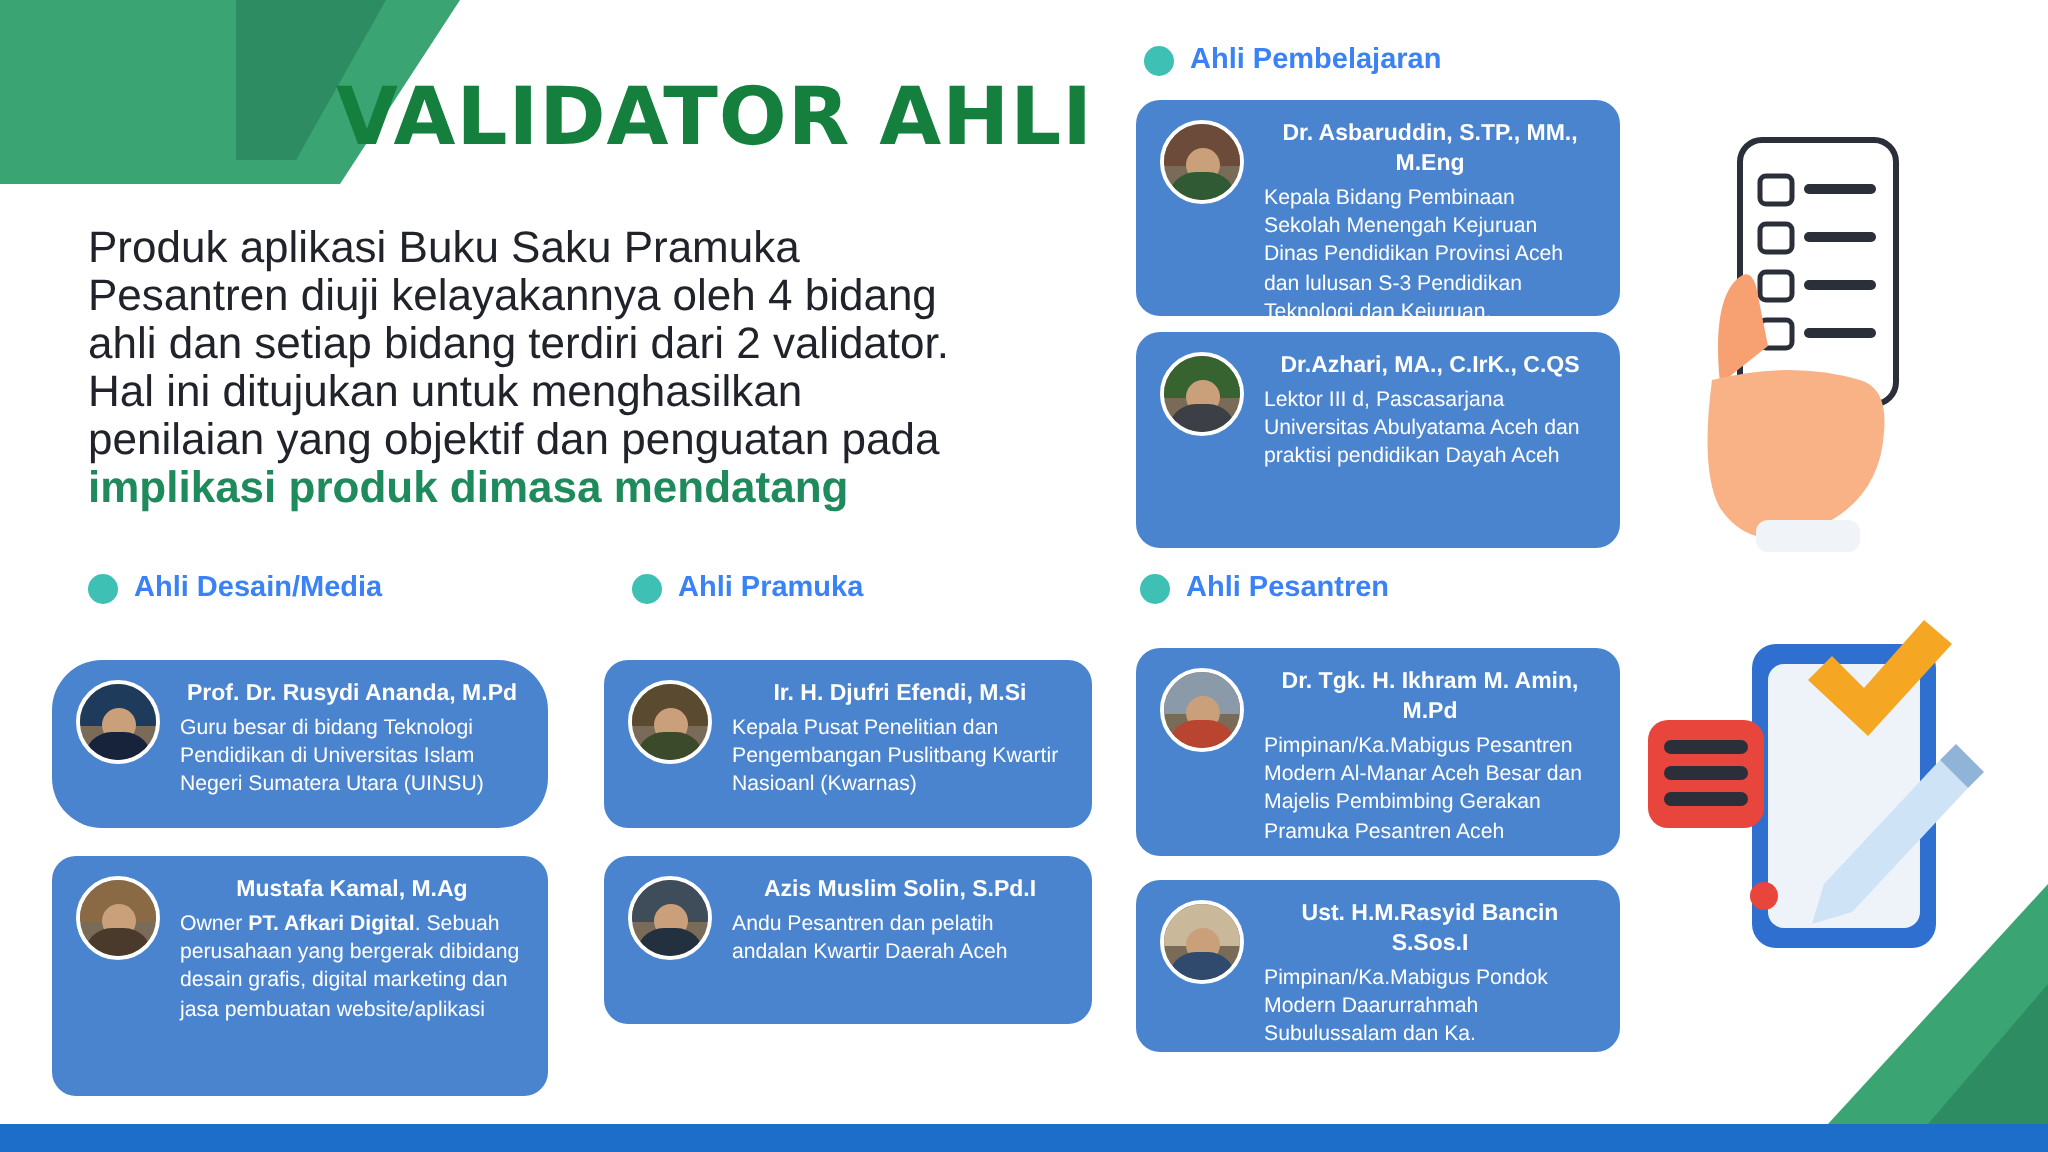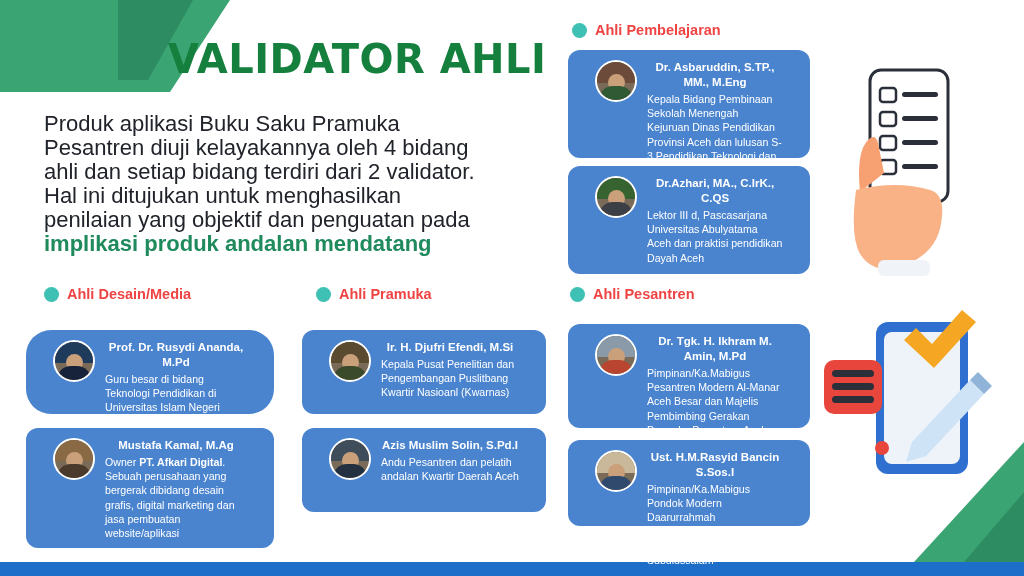--- a/index.html
+++ b/index.html
@@ -89,30 +89,30 @@
   }
   .cat .dot {
     width: 15px; height: 15px;
     border-radius: 50%;
     background: #3fc0b5;
     flex: 0 0 auto;
   }
   .cat .cat-label {
     font-size: 14.5px;
     font-weight: bold;
-    color: #ef4444;
+    color: #3b82f6;
   }
 
   
   .card {
     position: absolute;
     background: #4a84cf;
     border-radius: 12px;
     display: flex;
-    padding: 10px 27px;
+    padding: 10px 12px;
     box-sizing: border-box;
     gap: 10px;
     color: #ffffff;
   }
   .photo {
     width: 42px; height: 42px;
     border-radius: 50%;
     flex: 0 0 auto;
     border: 2px solid #ffffff;
     box-sizing: border-box;
@@ -180,21 +180,21 @@
   <div class="bottom-bar"></div>
 
   <div class="title">VALIDATOR AHLI</div>
 
   <div class="intro">
     <div>Produk aplikasi Buku Saku Pramuka</div>
     <div>Pesantren diuji kelayakannya oleh 4 bidang</div>
     <div>ahli dan setiap bidang terdiri dari 2 validator.</div>
     <div>Hal ini ditujukan untuk menghasilkan</div>
     <div>penilaian yang objektif dan penguatan pada</div>
-    <div class="hl">implikasi produk andalan mendatang</div>
+    <div class="hl">implikasi produk dimasa mendatang</div>
   </div>
 
   <div class="cat" style="left:572px; top:22px;">
     <span class="dot"></span>
     <span class="cat-label">Ahli Pembelajaran</span>
   </div>
 
   <div class="card" style="left:568px; top:50px; width:242px; height:108px;">
     <div class="photo">
       <div class="sky" style="background:#6d4b3a;"></div>

